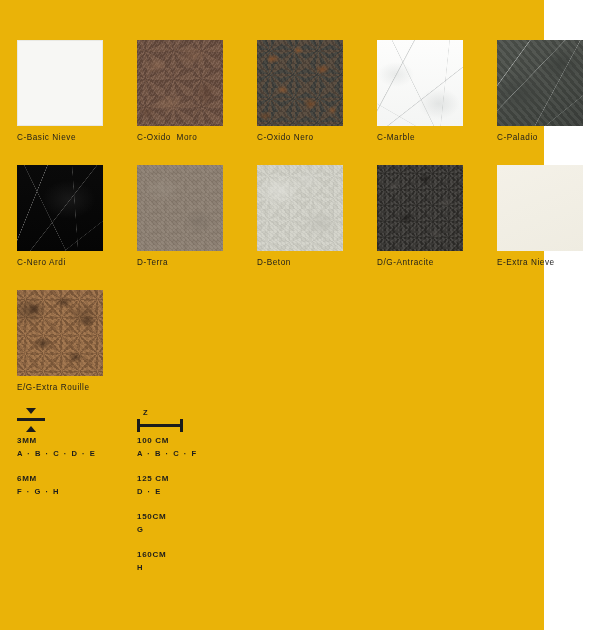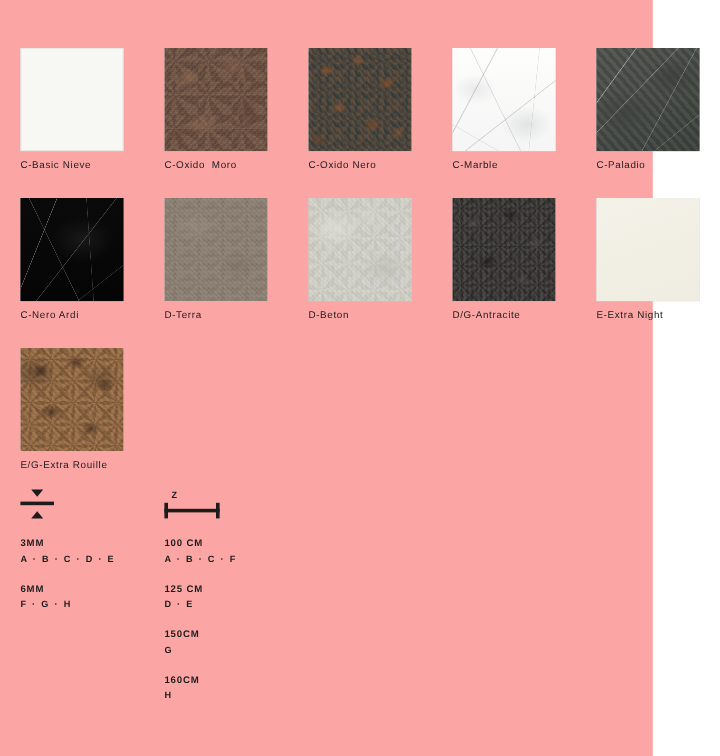--- a/index.html
+++ b/index.html
@@ -9,21 +9,21 @@
     height: 630px;
     background: #ffffff;
     font-family: "Liberation Sans", sans-serif;
     overflow: hidden;
   }
 
   #sheet {
     position: relative;
     width: 544px;
     height: 630px;
-    background: #fca5a5;
+    background: #eab308;
   }
 
   
   .swatch-grid {
     position: absolute;
     left: 0;
     top: 40px;
     width: 600px;
     display: grid;
     grid-template-columns: repeat(5, 120px);
@@ -347,21 +347,21 @@
     white-space: pre;
   }
   .spec-codes {
     font-size: 7.6px;
     font-weight: bold;
     letter-spacing: 1.5px;
     color: #1c1c1c;
     line-height: 13px;
     white-space: pre;
   }
-  .specs-wrap { margin-top: 12px; }
+  .specs-wrap { }
 </style>
 </head>
 <body>
 
 <div id="sheet">
 
   <div class="swatch-grid" id="swatch-grid">
       <div class="swatch-cell">
         <div class="swatch-tile">
           <div class="tex tx-nieve"></div>
@@ -413,21 +413,21 @@
       <div class="swatch-cell">
         <div class="swatch-tile">
           <div class="tex tx-antracite"></div>
         </div>
         <div class="swatch-label">D/G-Antracite</div>
       </div>
       <div class="swatch-cell">
         <div class="swatch-tile">
           <div class="tex tx-extrablanc"></div>
         </div>
-        <div class="swatch-label">E-Extra Night</div>
+        <div class="swatch-label">E-Extra Nieve</div>
       </div>
       <div class="swatch-cell">
         <div class="swatch-tile">
           <div class="tex tx-extrarouille"></div>
         </div>
         <div class="swatch-label">E/G-Extra Rouille</div>
       </div>
     </div>
 
   <div class="legend">

